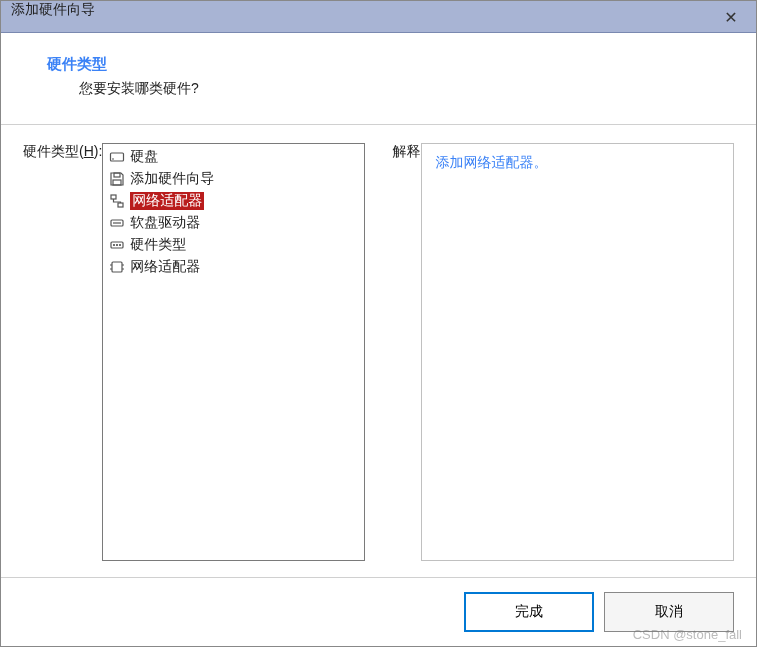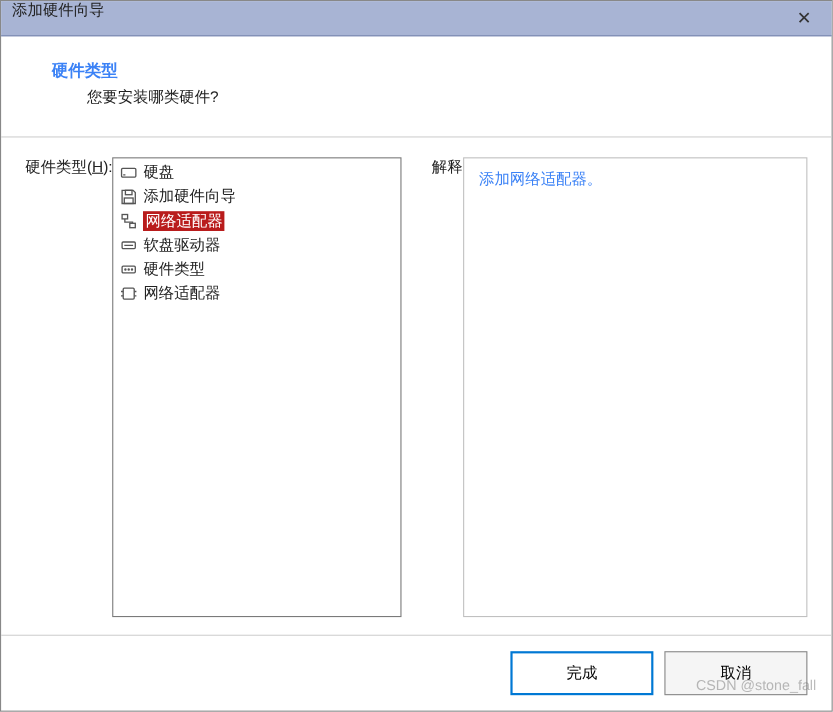--- a/index.html
+++ b/index.html
@@ -18,21 +18,21 @@
     .underline { text-decoration: underline; }
     .listbox { flex: 1; border: 1px solid #7a7a7a; background: #fff; padding: 2px 1px; overflow-y: auto; }
     .list-item { display: flex; align-items: center; padding: 2px 4px; cursor: pointer; gap: 4px; font-size: 14px; color: #222; }
     .list-item.selected .item-label { background: #b91c1c; color: #fff; padding: 0 2px; }
     .icon { width: 18px; height: 18px; display: inline-flex; align-items: center; justify-content: center; flex-shrink: 0; }
     .icon svg { width: 16px; height: 16px; }
     .desc-box { flex: 1; border: 1px solid #c0c0c0; background: #fff; padding: 10px 14px; font-size: 14px; color: #3b82f6; }
     .footer { border-top: 1px solid #d0d0d0; padding: 14px 22px; display: flex; justify-content: flex-end; gap: 10px; }
     .btn { min-width: 130px; height: 40px; border: 1px solid #888; background: #f5f5f5; font-size: 14px; cursor: pointer; display: flex; align-items: center; justify-content: center; }
     .btn.primary { border: 2px solid #0078d4; background: #fff; }
-    .watermark { position: absolute; right: 14px; bottom: 16px; font-size: 13px; color: rgba(120,120,120,0.5); pointer-events: none; }
+    .watermark { position: absolute; right: 14px; bottom: 4px; font-size: 13px; color: rgba(120,120,120,0.5); pointer-events: none; }
   </style>
 </head>
 <body>
 
 <div class="window">
   <div class="titlebar">
     <span class="titlebar-text">添加硬件向导</span>
     <div class="close-btn">
       <span>✕</span>
     </div>

